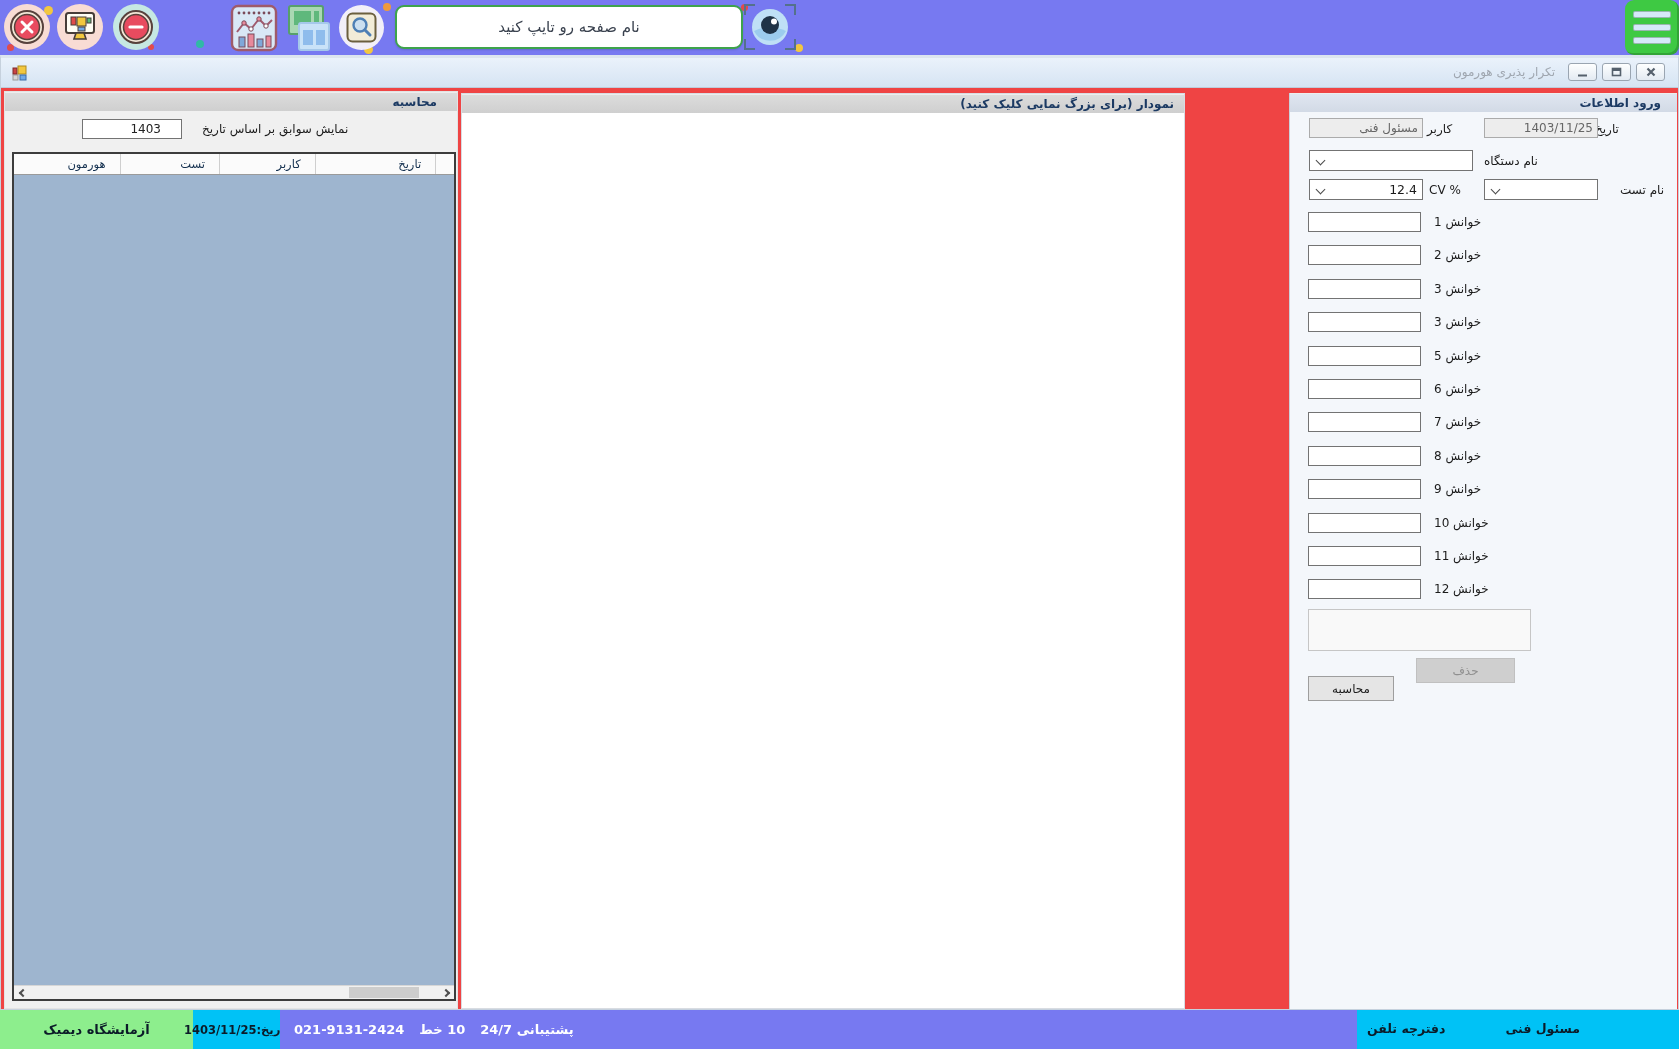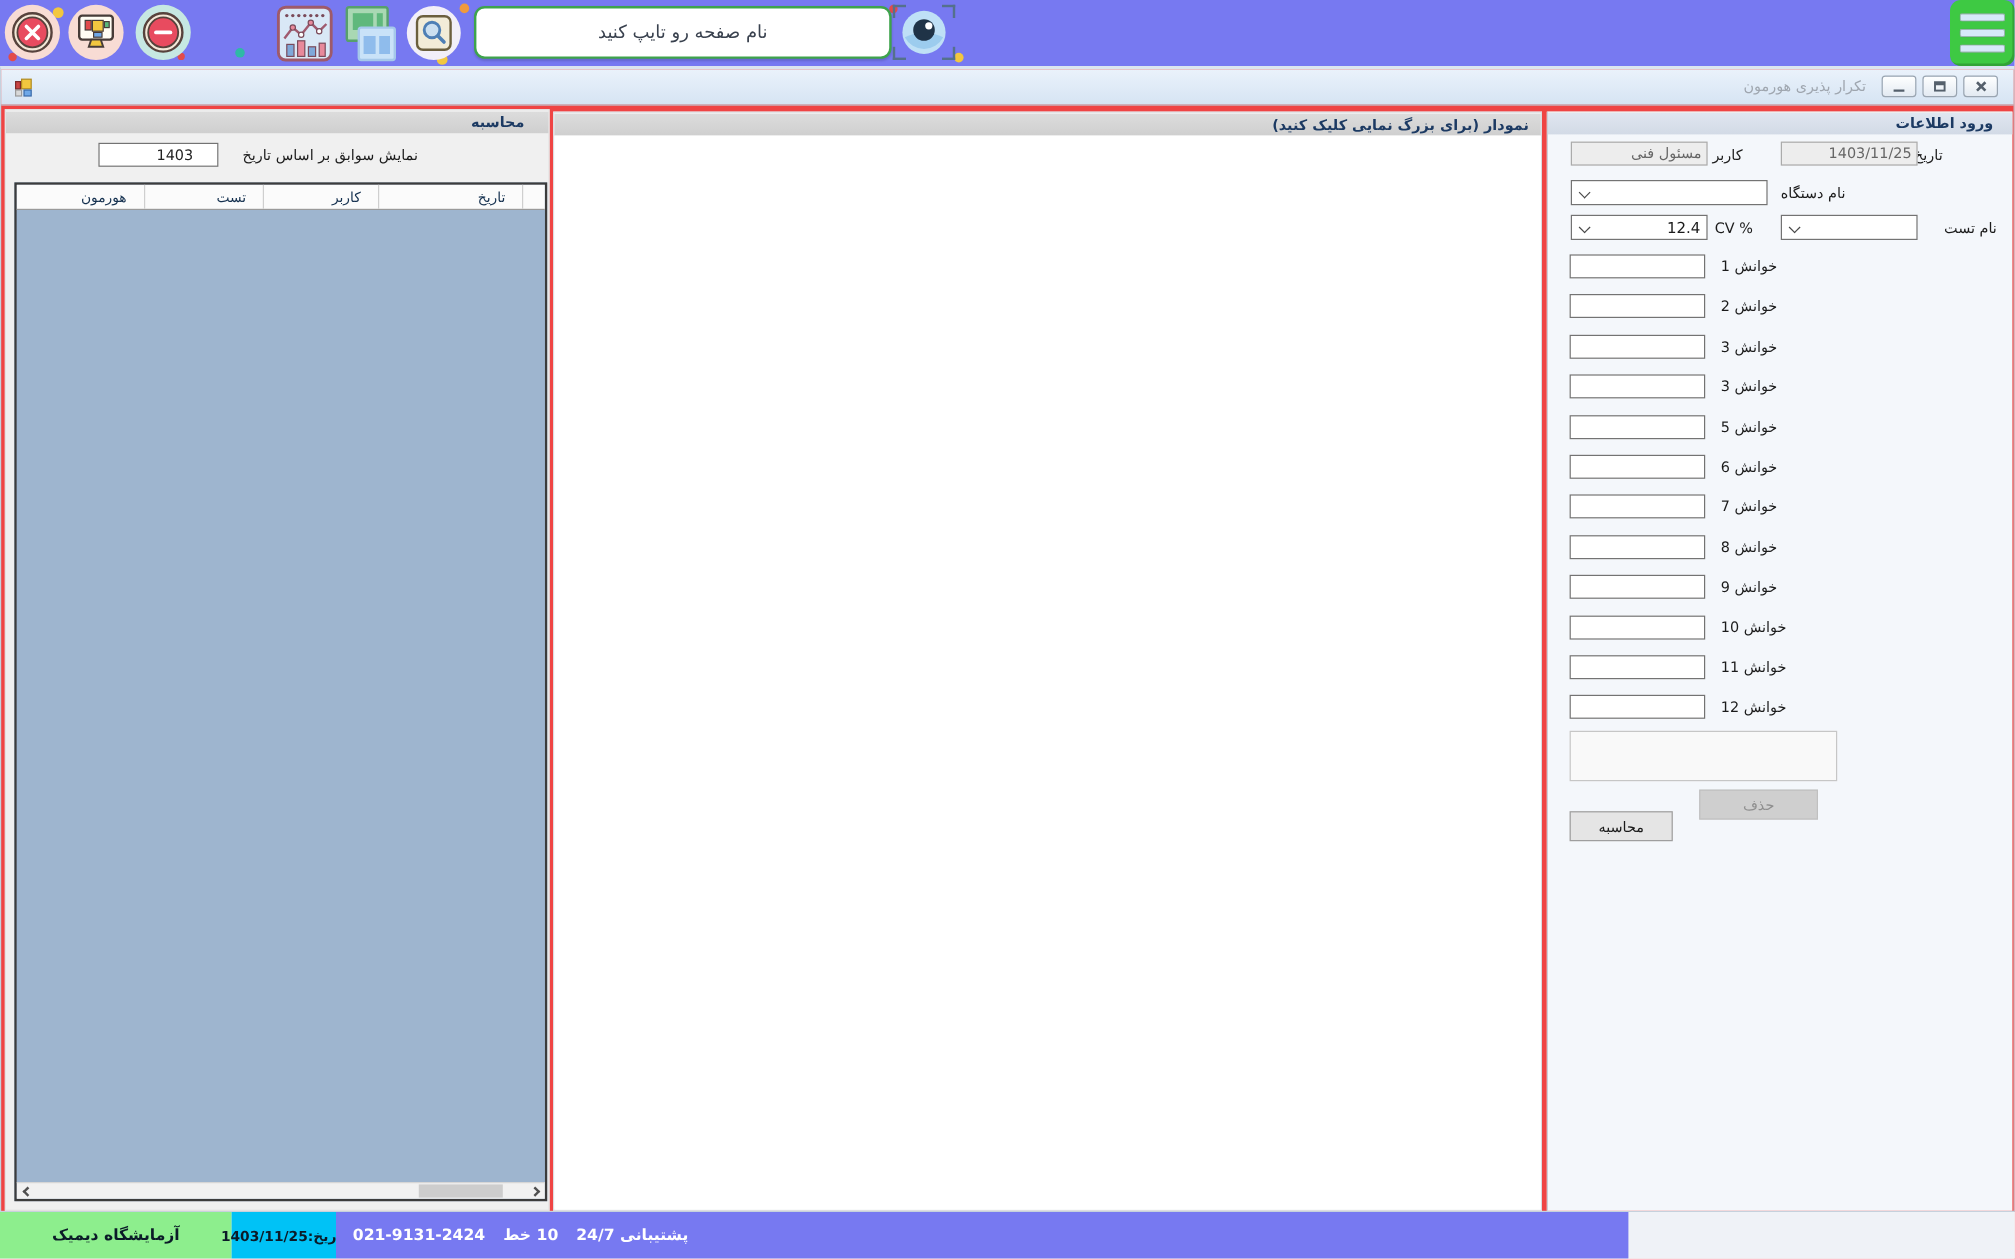--- a/index.html
+++ b/index.html
@@ -60,21 +60,21 @@
   .reading-row .tb { width:113px; height:20px; padding:0 4px; }
   .reading-row .flabel { margin-left:13px; }
   .note-area { position:absolute; left:18px; top:516px; width:223px; height:42px; background:#F9F9F9;
       border:1px solid #C6C6C6; resize:none; outline:none; }
   .btn { position:absolute; height:25px; font-size:12px; direction:rtl; cursor:pointer;
       font-family:"DejaVu Sans","Liberation Sans",sans-serif; }
   .btn-calc { left:18px; top:583px; width:86px; background:#E5E5E5; border:1px solid #9E9E9E; color:#1B1B1B; }
   .btn-del { left:126px; top:565px; width:99px; background:#CFCFCF; border:1px solid #C0C0C0; color:#8F8F8F; }
 
   
-  .chart-panel { left:460px; top:35px; width:824px; height:916px; background:#fff; border:1px solid #D8DCE2; }
+  .chart-panel { left:460px; top:35px; width:724px; height:916px; background:#fff; border:1px solid #D8DCE2; }
   .chart-panel .panel-head .ptitle { right:10px; }
   .chart-body { position:absolute; left:0; top:19px; right:0; bottom:0; background:#fff; }
 
   
   .archive-panel { left:3px; top:33px; width:454px; height:918px; background:#F0F0F0; border:1px solid #E3E3E3; }
   .archive-panel .panel-head .ptitle { right:20px; }
   .filter-input { position:absolute; left:77px; top:27px; width:100px; height:20px; text-align:right; padding:0 20px; direction:ltr; }
   .filter-label { position:absolute; left:197px; top:30px; }
   .grid { position:absolute; left:7px; top:60px; width:444px; height:849px; border:2px solid #3C3C3C; background:#9EB5CF; }
   .grid-header { display:flex; height:21px; background:#FBFBFB; border-bottom:1px solid #9A9A9A; }
@@ -365,14 +365,18 @@
       <span class="sb-text" style="font-size:13px">آزمایشگاه دیمیک</span>
     </div>
     <div class="sb-seg sb-cyan1">
       <span class="sb-text" style="font-size:11.5px">تاریخ:1403/11/25</span>
     </div>
     <div class="sb-seg sb-purple">
       <span class="sb-text">پشتیبانی 24/7</span>
       <span class="sb-text">10 خط</span>
       <span class="sb-text" style="direction:ltr">021-9131-2424</span>
     </div>
+    <div class="sb-seg sb-cyan2">
+      <span class="sb-text sb-link1">دفترچه تلفن</span>
+      <span class="sb-text sb-link2">مسئول فنی</span>
+    </div>
   </footer>
 </div>
 
 </body></html>

